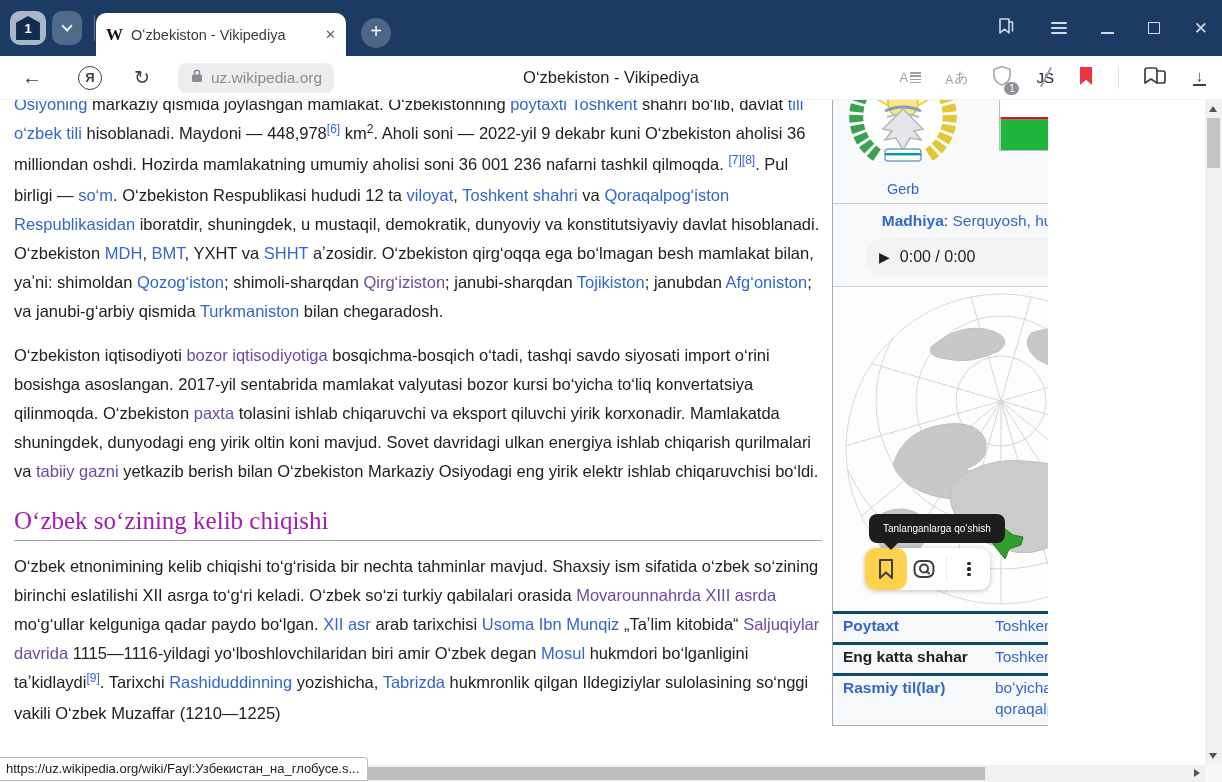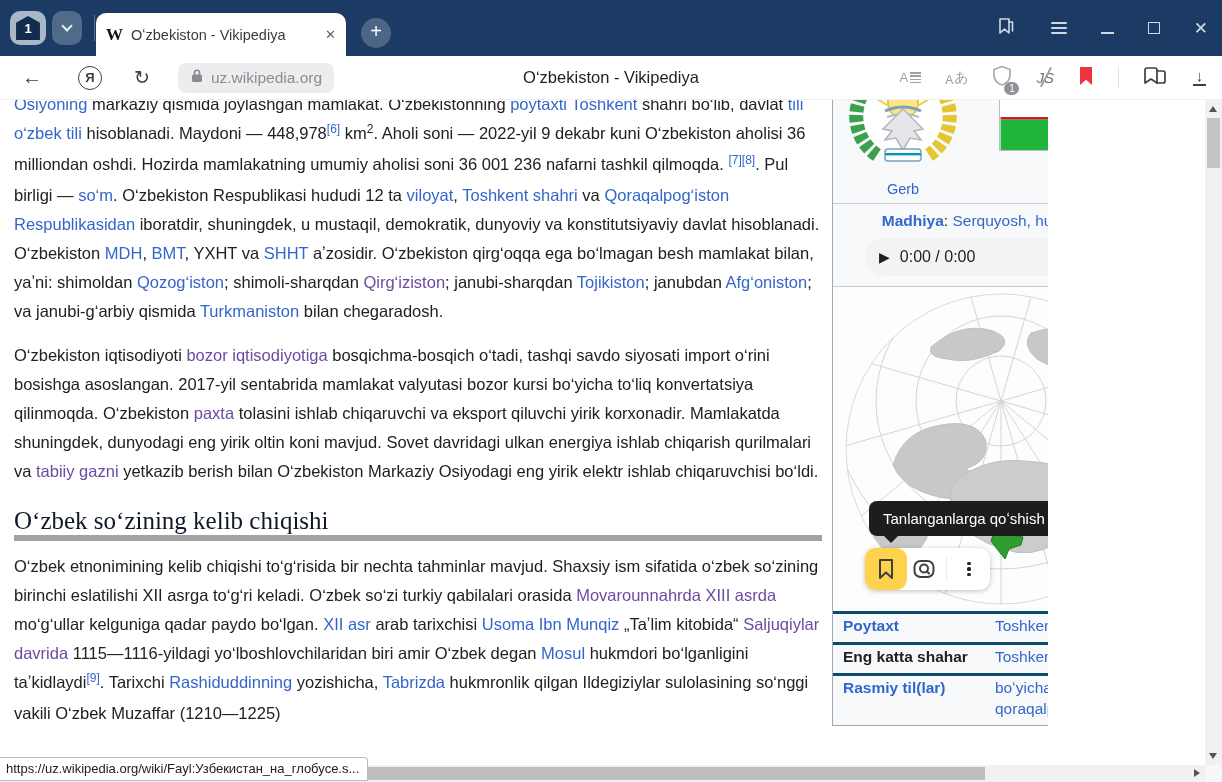--- a/index.html
+++ b/index.html
@@ -47,38 +47,38 @@
   .url-text { color:#8c8c90; font-size:15.5px; }
   .page-title-center { position:absolute; left:0; right:0; text-align:center; font-size:16.5px; color:#1f1f1f; pointer-events:none; }
   .toolbar-right { position:absolute; right:16px; display:flex; align-items:center; gap:24px; }
   .gray-ic { color:#9aa0a6; display:flex; align-items:flex-end; }
   .reader-A { font-size:13px; color:#9aa0a6; margin-right:2px; }
   .rlines div { width:11px; height:1.6px; background:#9aa0a6; margin:1.6px 0; }
   .tr-a { font-size:12px; } .tr-hira { font-size:14px; margin-left:1px; }
   .shield-wrap { position:relative; }
   .shield-badge { position:absolute; right:-7px; bottom:-4px; background:#8e9297; color:#fff; font-size:10px;
     min-width:15px; height:13px; border-radius:7px; text-align:center; line-height:13px; padding:0 2px; }
-  .js-ic { position:relative; font-size:15px; font-style:italic; color:#737373; }
+  .js-ic { position:relative; font-size:15px; color:#0f172a; }
   .js-ic::after { content:""; position:absolute; left:9px; top:-3px; width:1.6px; height:22px;
     background:#9aa0a6; transform:rotate(28deg); }
   .tb-sep { width:1px; height:22px; background:#e0e0e0; }
   .dl-ic { display:flex; flex-direction:column; align-items:center; color:#3c4043; }
   .dl-ic .arr { font-size:15px; line-height:13px; }
   .dl-ic .bar { width:13px; height:1.8px; background:#3c4043; margin-top:2px; }
 
   
   .content { position:absolute; left:0; top:100px; width:1048px; height:665px; background:#fff; overflow:hidden; }
   .article { position:absolute; left:14px; top:-10px; width:808px; color:#202122;
     font-size:16.5px; line-height:29px; }
   .para { margin-bottom:15px; }
   .seg-l { color:#3366cc; } .seg-v { color:#6b4ba1; }
   .seg-sl { color:#3366cc; font-size:12px; position:relative; top:-6px; }
   .seg-s { font-size:12px; position:relative; top:-6px; }
-  .h2 { font-family:"Liberation Serif", serif; font-size:25px; color:#0f172a; font-weight:normal;
-    border-bottom:6px solid #a3a3a3; margin:20px 0 11px 0; }
+  .h2 { font-family:"Liberation Serif", serif; font-size:25px; color:#a21caf; font-weight:normal;
+    border-bottom:1px solid #a3a3a3; padding-bottom:5px; margin:20px 0 11px 0; }
 
   
   .infobox { position:absolute; left:832px; top:-34px; width:340px; background:#f8f9fa;
     border:1px solid #a2a9b1; font-size:15.5px; color:#202122; }
   .ib-row { border-top:1px solid #c8ccd1; }
   .ib-row:first-child { border-top:none; }
   .symbols { display:flex; justify-content:space-between; padding:18px 12px 6px 14px; }
   .sym-cell { display:flex; flex-direction:column; align-items:center; }
   .flag-svg { border:1px solid #bcbcbc; }
   .sym-cap { color:#3366cc; font-size:14.5px; margin-top:4px; }
@@ -87,21 +87,21 @@
   .anthem-row { text-align:center; padding:8px 6px 10px 6px; }
   .anthem-link { color:#3366cc;text-align:right; }
   .player { margin:8px auto 0 auto; width:274px; height:38px; background:#f1f3f4; border-radius:19px;
     display:flex; align-items:center; padding:0 14px; gap:10px; }
   .play-btn { color:#1f1f1f; font-size:14px; }
   .ptime { font-size:16px; color:#202124; white-space:nowrap; }
   .vol-dash { width:14px; height:3px; border-radius:2px; background:#bdc1c6; margin-left:auto; }
   .dots3 { display:flex; flex-direction:column; gap:2.6px; padding:2px; }
   .dots3 i { width:3.2px; height:3.2px; border-radius:50%; background:#202124; }
   .globe-row { position:relative; background:#fdfdfd; padding:2px; height:325px; overflow:hidden; }
-  .tooltip { position:absolute; left:36px; top:214px; background:#1d1d1f; color:#fff; font-size:15px;
+  .tooltip { position:absolute; left:36px; top:227px; background:#1d1d1f; color:#fff; font-size:10px;
     padding:9px 14px; border-radius:8px; white-space:nowrap; z-index:3; }
   .tooltip::after { content:""; position:absolute; left:14px; bottom:-7px; border-left:8px solid transparent;
     border-right:8px solid transparent; border-top:8px solid #1d1d1f; }
   .hoverbar { position:absolute; left:32px; top:261px; background:#fff; border-radius:11px;
     box-shadow:0 1px 5px rgba(0,0,0,.25); display:flex; align-items:center; padding:3px; gap:2px; z-index:2; }
   .hb-btn { width:36px; height:36px; border-radius:8px; display:flex; align-items:center; justify-content:center; }
   .hb-yellow { background:#ffd24d; box-shadow:0 0 0 3px #ffd24d; }
   .hb-sep { width:1px; height:24px; background:#ececec; margin:0 2px; }
   .ib-table-row { display:flex; border-top:3px solid #0c4a6e; padding:1px 8px 6px 10px; line-height:21px; }
   .ib-label { width:152px; font-weight:bold; }

